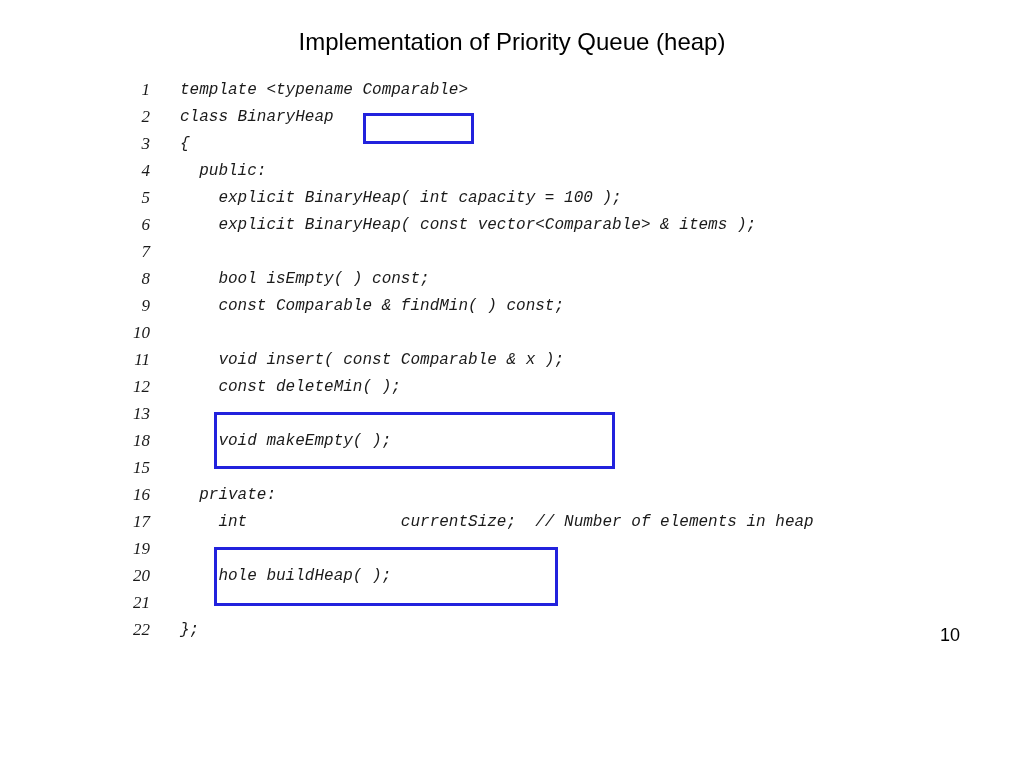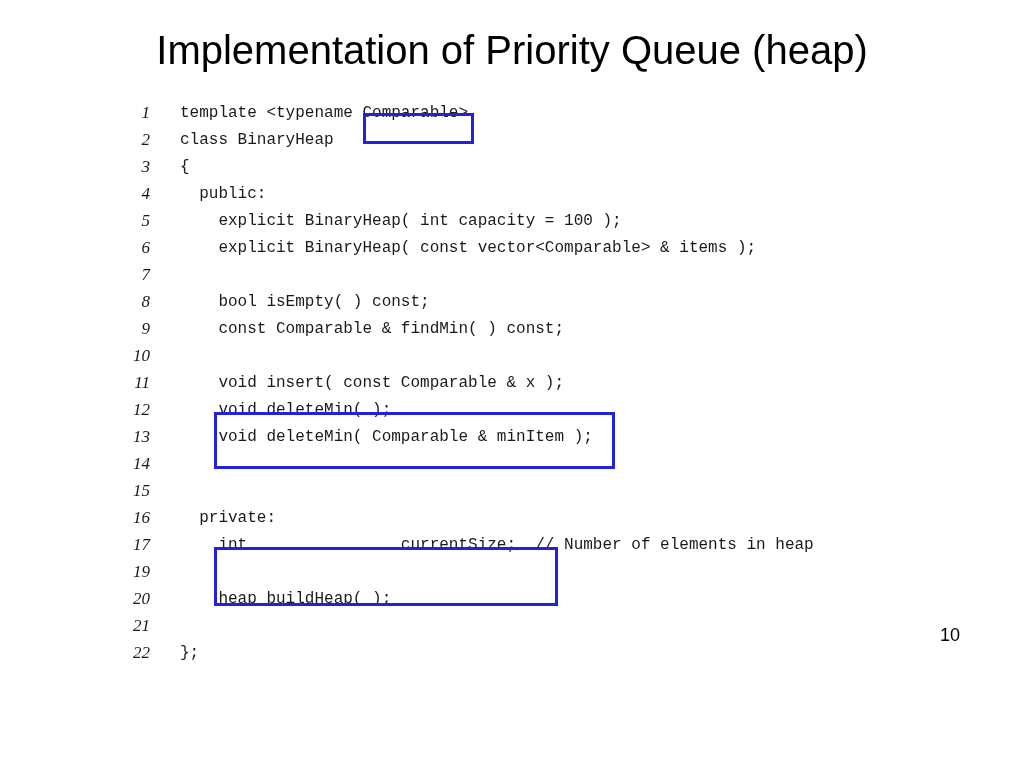--- a/index.html
+++ b/index.html
@@ -6,21 +6,21 @@
     margin: 0;
     padding: 0;
     width: 1024px;
     height: 768px;
     background: white;
     font-family: Arial, Helvetica, sans-serif;
     position: relative;
   }
   .title {
     text-align: center;
-    font-size: 40px;
+    font-size: 24px;
     font-weight: normal;
     margin-top: 28px;
     color: #000;
   }
   .code-block {
     margin-left: 120px;
     margin-top: 20px;
     position: relative;
   }
   .code-line {
@@ -35,20 +35,21 @@
     width: 30px;
     text-align: right;
     font-style: italic;
     font-family: "Times New Roman", Times, serif;
     font-size: 17px;
     margin-right: 30px;
     color: #1a1a1a;
   }
   .code-text {
     white-space: pre;
+    font-style: italic;
   }
   .page-number {
     position: absolute;
     right: 64px;
     bottom: 122px;
     font-size: 18px;
     font-family: Arial, Helvetica, sans-serif;
   }
   .highlight-box {
     position: absolute;
@@ -123,48 +124,48 @@
     <div class="code-line">
       <span class="lineno">10</span>
       <span class="code-text"></span>
     </div>
     <div class="code-line">
       <span class="lineno">11</span>
       <span class="code-text">    void insert( const Comparable &amp; x );</span>
     </div>
     <div class="code-line">
       <span class="lineno">12</span>
-      <span class="code-text">    void deleteMin( );</span>
+      <span class="code-text">    const deleteMin( );</span>
     </div>
     <div class="code-line">
       <span class="lineno">13</span>
-      <span class="code-text">    void deleteMin( Comparable &amp; minItem );</span>
     </div>
     <div class="code-line">
-      <span class="lineno">14</span>
+      <span class="lineno">18</span>
+      <span class="code-text">    void makeEmpty( );</span>
     </div>
     <div class="code-line">
       <span class="lineno">15</span>
       <span class="code-text"></span>
     </div>
     <div class="code-line">
       <span class="lineno">16</span>
       <span class="code-text">  private:</span>
     </div>
     <div class="code-line">
       <span class="lineno">17</span>
       <span class="code-text">    int                currentSize;  // Number of elements in heap</span>
     </div>
     <div class="code-line">
       <span class="lineno">19</span>
       <span class="code-text"></span>
     </div>
     <div class="code-line">
       <span class="lineno">20</span>
-      <span class="code-text">    heap buildHeap( );</span>
+      <span class="code-text">    hole buildHeap( );</span>
     </div>
     <div class="code-line">
       <span class="lineno">21</span>
     </div>
     <div class="code-line">
       <span class="lineno">22</span>
       <span class="code-text">};</span>
     </div>
   </div>
 

